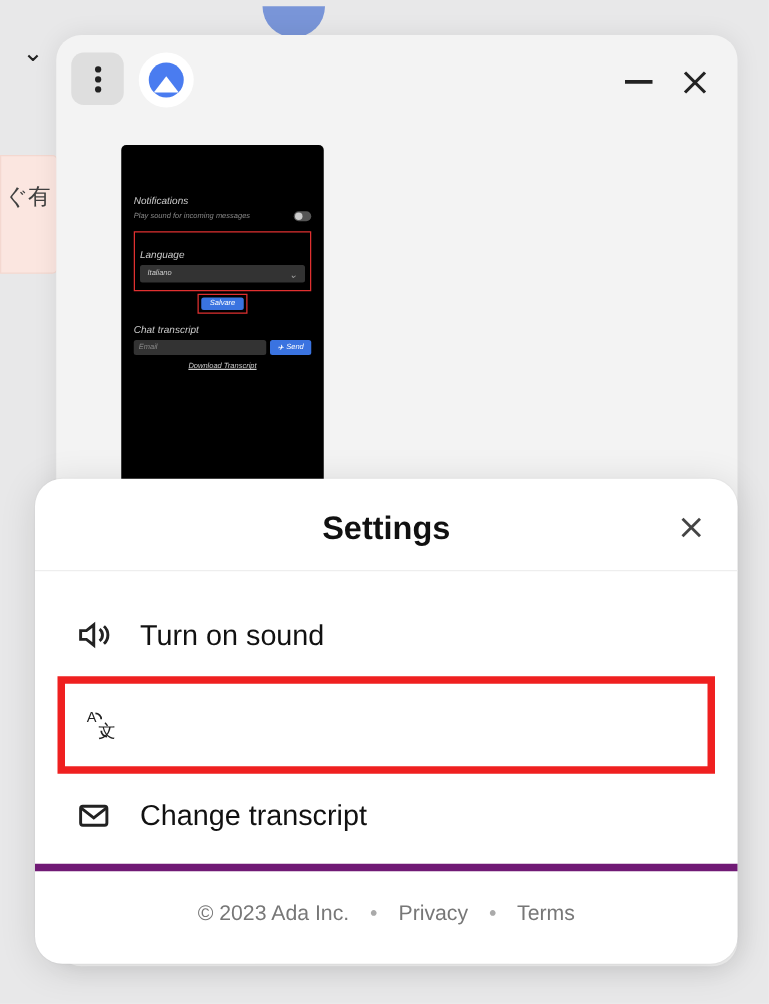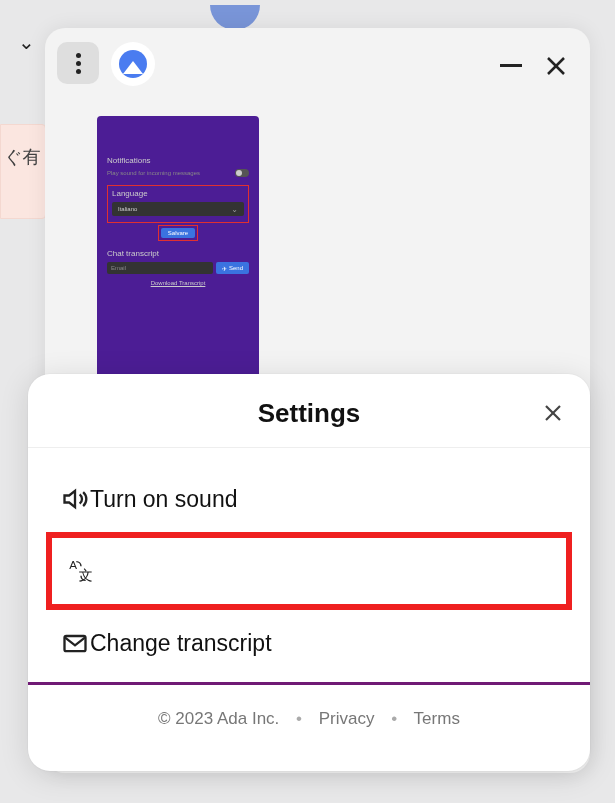--- a/index.html
+++ b/index.html
@@ -96,50 +96,51 @@
       position: absolute; top: 24px; right: 20px;
       width: 28px; height: 28px;
       display: flex; align-items: center; justify-content: center;
       font-size: 28px; color: #222; font-weight: 300;
     }
 
     .dark-panel {
       position: absolute;
       top: 88px; left: 52px;
       width: 162px; height: 276px;
-      background: #4c1d95;
+      background: #000000;
       border-radius: 4px;
       color: #ccc;
       padding: 40px 10px 10px 10px;
       font-size: 8px;
+      font-style: italic;
     }
     .dark-panel .sect { margin-bottom: 8px; }
     .dark-panel .sect-title { font-size: 8px; margin-bottom: 4px; }
     .dark-panel .sound-row { display: flex; align-items: center; justify-content: space-between; font-size: 6px; color: #888; }
     .dark-panel .toggle { width: 14px; height: 8px; background: #555; border-radius: 4px; position: relative; }
     .dark-panel .toggle::after { content:''; position:absolute; left:1px; top:1px; width:6px; height:6px; background:#ccc; border-radius:50%; }
-    .dark-panel .langbox { border: 1.5px solid #e03030; padding: 3px 4px 6px 4px; margin-top: 4px; }
+    .dark-panel .langbox { border: 1.5px solid #e03030; padding: 13px 4px 6px 4px; margin-top: 4px; }
     .dark-panel .langdd { background: #333; height: 14px; border-radius: 2px; display: flex; align-items: center; justify-content: space-between; padding: 0 6px; font-size: 6px; margin-top: 3px; }
     .dark-panel .langdd .caret { font-size: 8px; color: #999; }
     .dark-panel .savebox { border: 1.5px solid #e03030; width: 40px; margin: 2px auto 0; padding: 2px; }
     .dark-panel .savebtn { background: #3a73e0; color: #fff; font-size: 6px; padding: 2px 5px; border-radius: 2px; text-align: center; }
     .dark-panel .transcript-row { display: flex; gap: 3px; margin-top: 3px; }
     .dark-panel .email-input { flex: 1; background: #333; height: 12px; border-radius: 2px; font-size: 6px; color: #888; padding: 0 4px; display:flex;align-items:center; }
     .dark-panel .sendbtn { background: #3a73e0; color: #fff; font-size: 6px; padding: 0 6px; display:flex; align-items:center; border-radius: 2px; gap:2px; }
     .dark-panel .dl { text-align: center; font-size: 6px; text-decoration: underline; margin-top: 6px; color: #ccc; }
 
     .settings-panel {
       position: absolute;
       bottom: 32px;
       left: 28px;
       width: 562px;
       background: #fff;
       border-radius: 22px;
       box-shadow: 0 4px 30px rgba(0,0,0,0.12), 0 0 0 1px rgba(0,0,0,0.02);
-      padding: 0 0 18px 0;
+      padding: 0 0 6px 0;
     }
     .settings-header {
       position: relative;
       padding: 24px 28px 18px 28px;
       text-align: center;
       border-bottom: 1px solid #eee;
     }
     .settings-title {
       font-size: 26px;
       font-weight: 700;
@@ -149,32 +150,33 @@
       position: absolute;
       top: 24px; right: 22px;
       width: 30px; height: 30px;
       display: flex; align-items: center; justify-content: center;
       font-size: 24px; color: #444; font-weight: 300; cursor: pointer;
     }
     .settings-body { padding: 18px 26px 6px 26px; }
     .settings-item {
       display: flex;
       align-items: center;
+      gap: 22px;
       padding: 18px 6px;
       cursor: pointer;
     }
     .settings-icon { width: 30px; height: 30px; display:flex; align-items:center; justify-content:center; color: #222; }
     .settings-label { font-size: 23px; color: #111; font-weight: 400; }
     .highlight-box {
       border: 6px solid #ef2020;
       margin: 0 -8px;
     }
     .highlight-box .settings-item { padding: 18px 14px; }
     .settings-footer {
-      border-top: 3px solid #701a75;
+      border-top: 6px solid #701a75;
       padding: 24px 0 24px 0;
       text-align: center;
       font-size: 17px;
       color: #777;
     }
     .settings-footer .dot { margin: 0 12px; color: #aaa; }
     .settings-footer a { color: #777; text-decoration: none; }
   </style>
 </head>
 <body>

